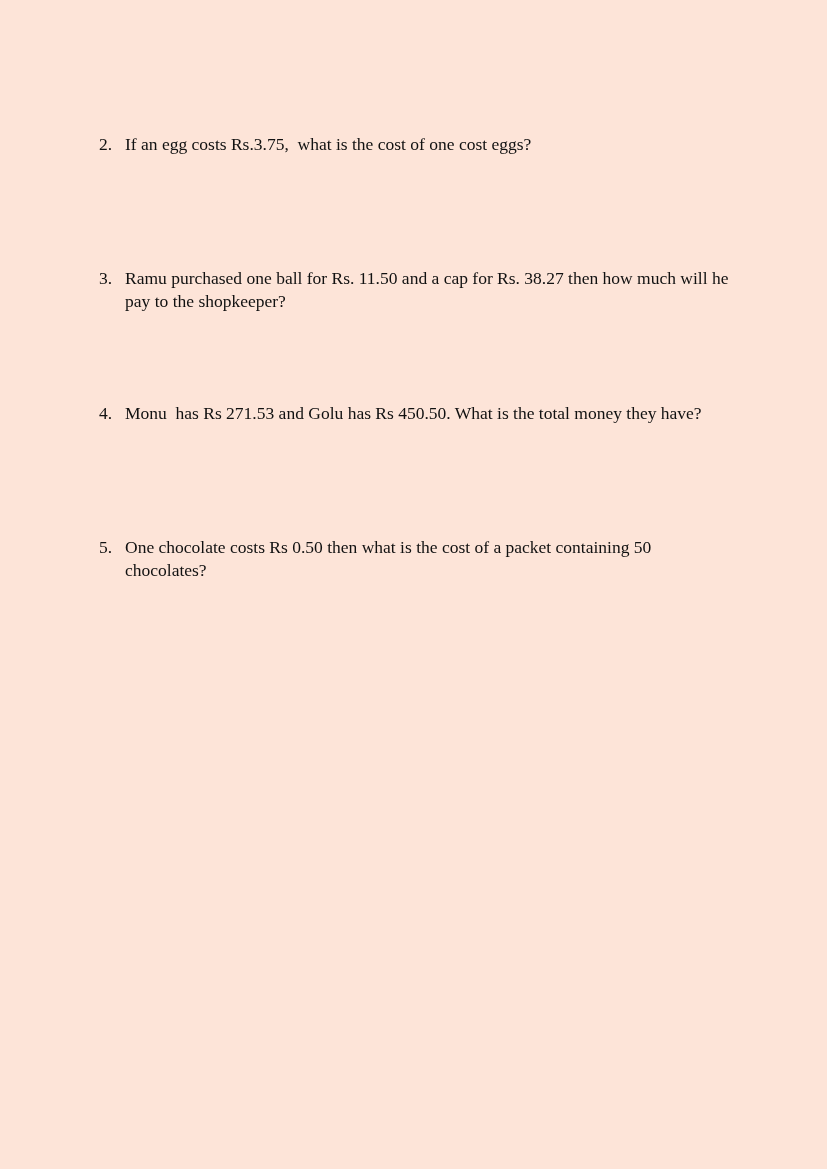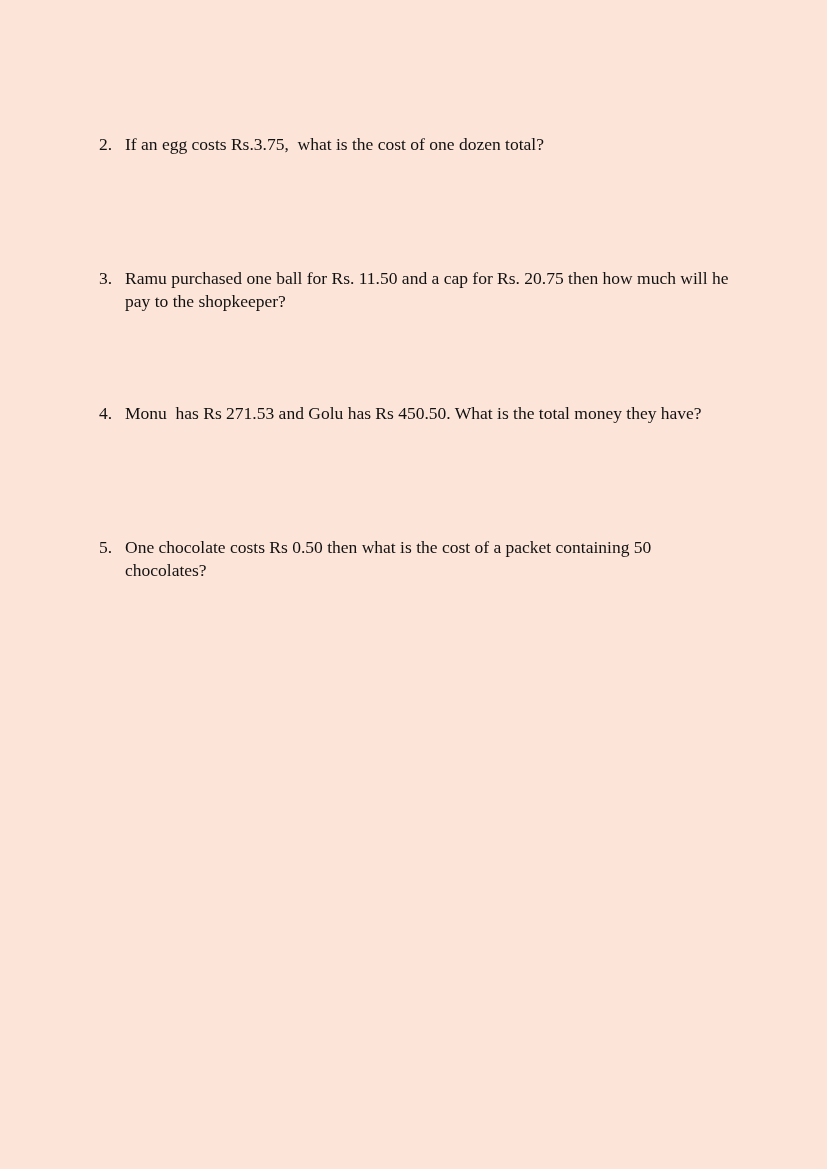--- a/index.html
+++ b/index.html
@@ -34,26 +34,26 @@
     #q2 { top: 133px; }
     #q3 { top: 267px; }
     #q4 { top: 402px; }
     #q5 { top: 536px; }
   </style>
 </head>
 <body>
 
 <div class="question" id="q2">
   <span class="q-num">2.</span>
-  <span class="q-text">If an egg costs Rs.3.75,  what is the cost of one dozen total?</span>
+  <span class="q-text">If an egg costs Rs.3.75,  what is the cost of one cost eggs?</span>
 </div>
 
 <div class="question" id="q3">
   <span class="q-num">3.</span>
-  <span class="q-text">Ramu purchased one ball for Rs. 11.50 and a cap for Rs. 20.75 then how much will he pay to the shopkeeper?</span>
+  <span class="q-text">Ramu purchased one ball for Rs. 11.50 and a cap for Rs. 38.27 then how much will he pay to the shopkeeper?</span>
 </div>
 
 <div class="question" id="q4">
   <span class="q-num">4.</span>
   <span class="q-text">Monu  has Rs 271.53 and Golu has Rs 450.50. What is the total money they have?</span>
 </div>
 
 <div class="question" id="q5">
   <span class="q-num">5.</span>
   <span class="q-text">One chocolate costs Rs 0.50 then what is the cost of a packet containing 50 chocolates?</span>

